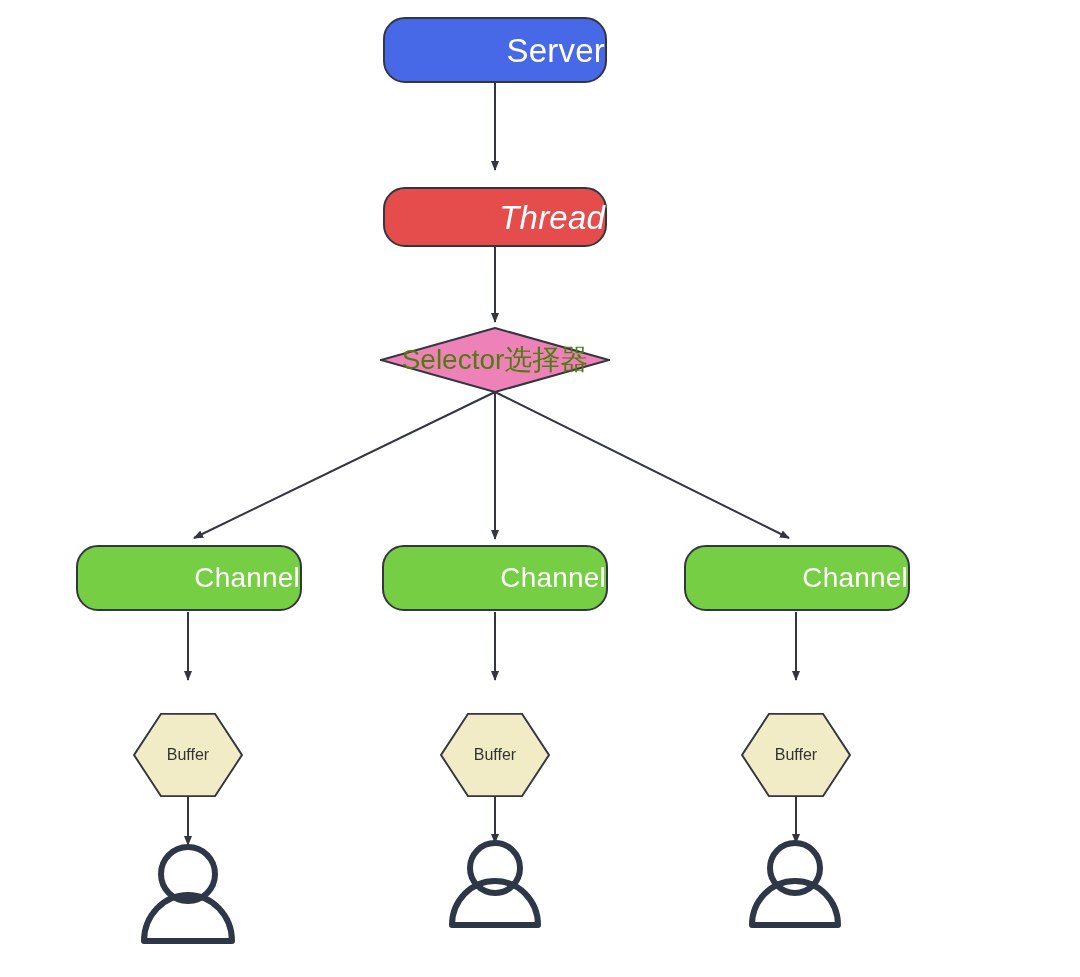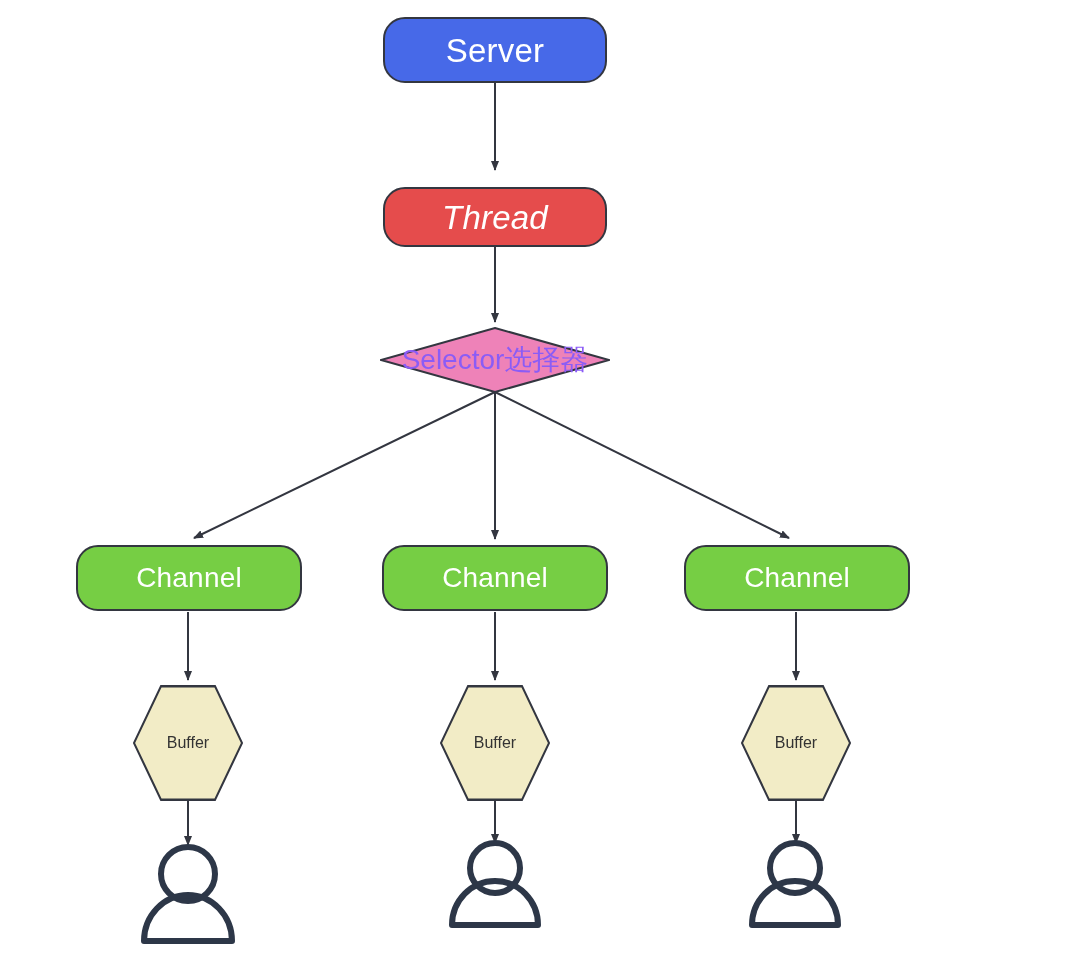--- a/index.html
+++ b/index.html
@@ -34,20 +34,21 @@
     align-items: center;
     justify-content: center;
   }
   .node-rounded {
     border: 2px solid #333640;
     border-radius: 22px;
     color: #ffffff;
     font-size: 33px;
     line-height: 1;
     letter-spacing: 0.2px;
+    justify-content: flex-end;
   }
   .node-server {
     left: 383px;
     top: 17px;
     width: 224px;
     height: 66px;
     background: #4769E8;
   }
   .node-thread {
     left: 383px;
@@ -77,31 +78,31 @@
   .node-diamond .diamond-shape {
     position: absolute;
     left: 0;
     top: 0;
     width: 100%;
     height: 100%;
   }
   .node-diamond .diamond-label {
     position: relative;
     z-index: 2;
-    color: #8b5cf6;
+    color: #4d7c0f;
     font-size: 28px;
     line-height: 1;
     white-space: nowrap;
     text-align: right;
   }
 
   .node-hex {
     width: 110px;
-    height: 116px;
-    top: 685px;
+    height: 84px;
+    top: 713px;
   }
   .node-hex .hex-shape {
     position: absolute;
     left: 0;
     top: 0;
     width: 100%;
     height: 100%;
   }
   .node-hex .hex-label {
     position: relative;

